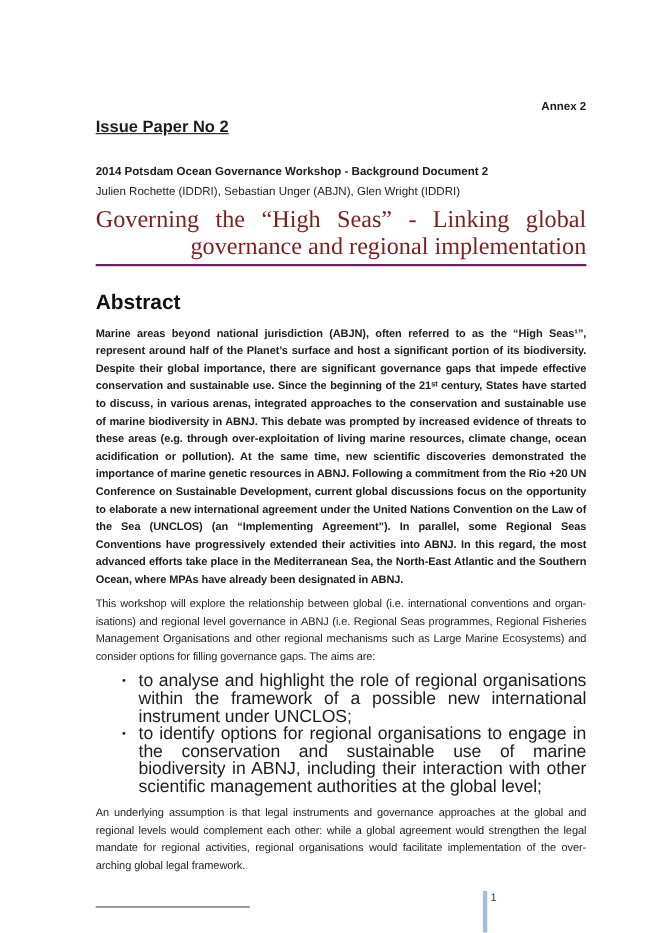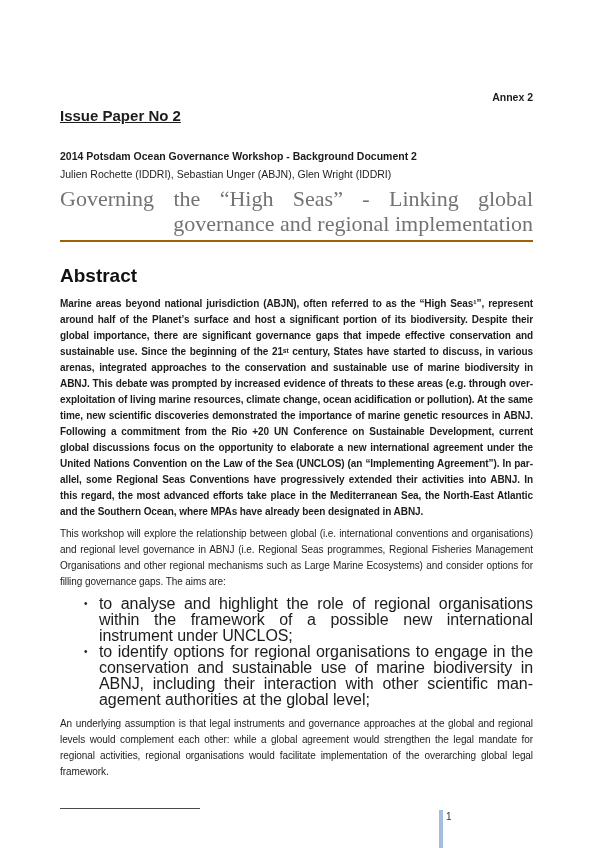--- a/index.html
+++ b/index.html
@@ -9,21 +9,21 @@
   }
   .page {
     position: relative;
     width: 600px;
     height: 848px;
     background: #ffffff;
     font-family: "Liberation Sans", "DejaVu Sans", sans-serif;
     color: #1c1c1c;
     overflow: hidden;
     box-sizing: border-box;
-    padding: 0 67px 0 60px;
+    padding: 0 67px 0 87px;
   }
   .annex {
     margin-top: 90px;
     font-size: 10.5px;
     line-height: 14px;
     font-weight: bold;
     text-align: right;
   }
   .issue {
     margin-top: 5px;
@@ -39,25 +39,25 @@
     font-weight: bold;
   }
   .authors {
     margin-top: 4px;
     font-size: 10.5px;
     line-height: 14px;
   }
   .title-block {
     margin-top: 5px;
     padding-bottom: 4px;
-    border-bottom: 2px solid #a16207;
+    border-bottom: 2px solid #701a75;
     font-family: "Liberation Serif", "DejaVu Serif", serif;
     font-size: 22px;
     line-height: 25px;
-    color: #737373;
+    color: #7f1d1d;
   }
   .title-line-1 {
     text-align: justify;
     text-align-last: justify;
   }
   .title-line-2 {
     text-align: right;
   }
   .abstract-heading {
     margin: 26px 0 0 0;

